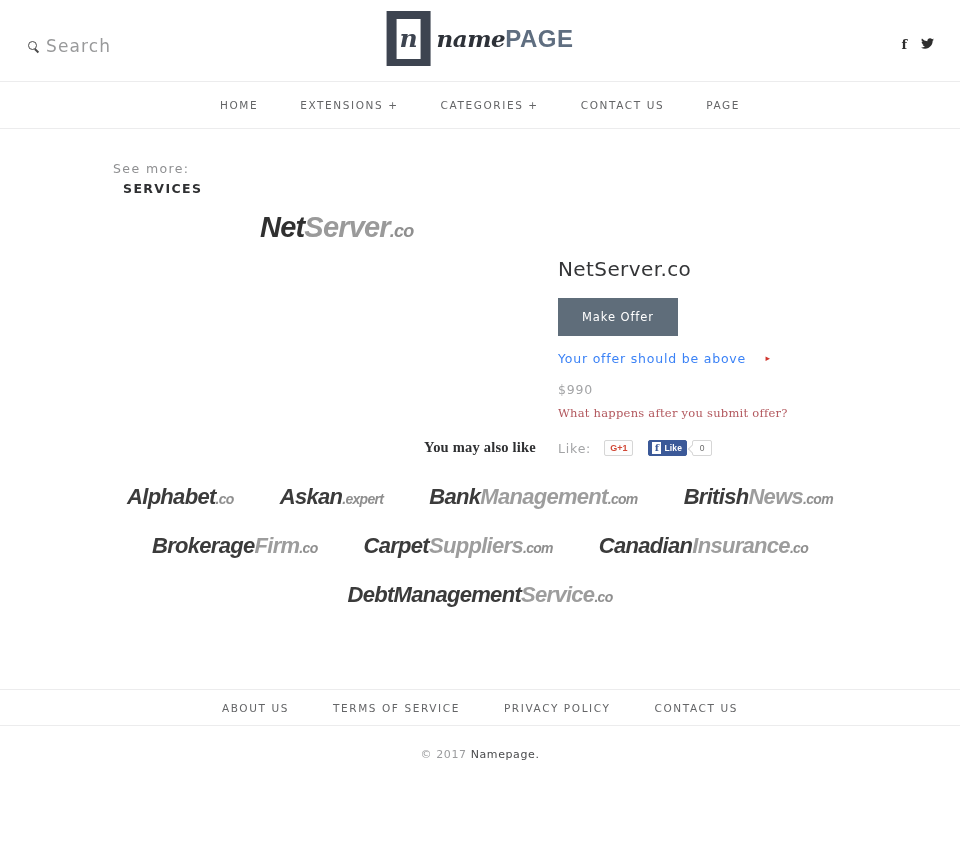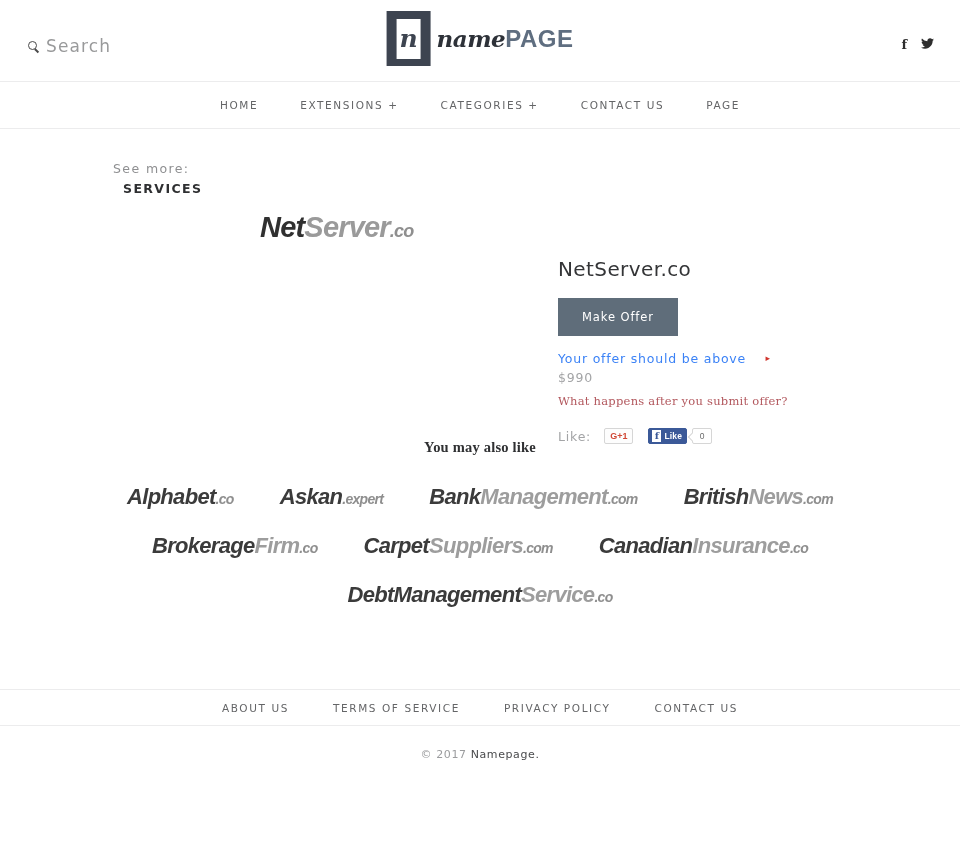--- a/index.html
+++ b/index.html
@@ -245,21 +245,21 @@
     color: #d0342c;
     font-size: 9px;
     line-height: 1;
     margin-left: 6px;
   }
   .offer-price {
     font-size: 12.5px;
     color: #a3a4a6;
     letter-spacing: 0.8px;
     font-family: "DejaVu Sans", sans-serif;
-    margin-top: 4px;
+    margin-top: 16px;
   }
   .offer-faq {
     display: inline-block;
     margin-top: 9px;
     font-size: 11.5px;
     color: #b2575d;
     letter-spacing: 0.25px;
     font-family: "DejaVu Serif", serif;
     cursor: pointer;
     text-decoration: none;

